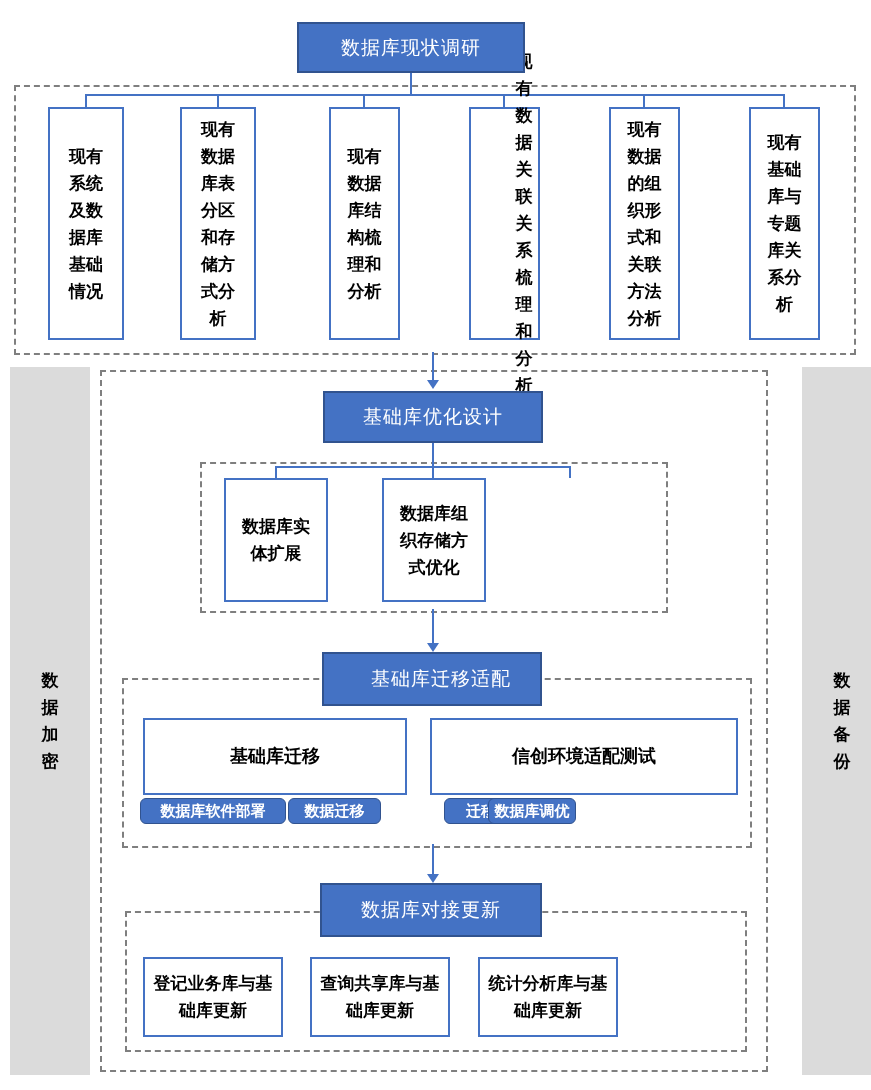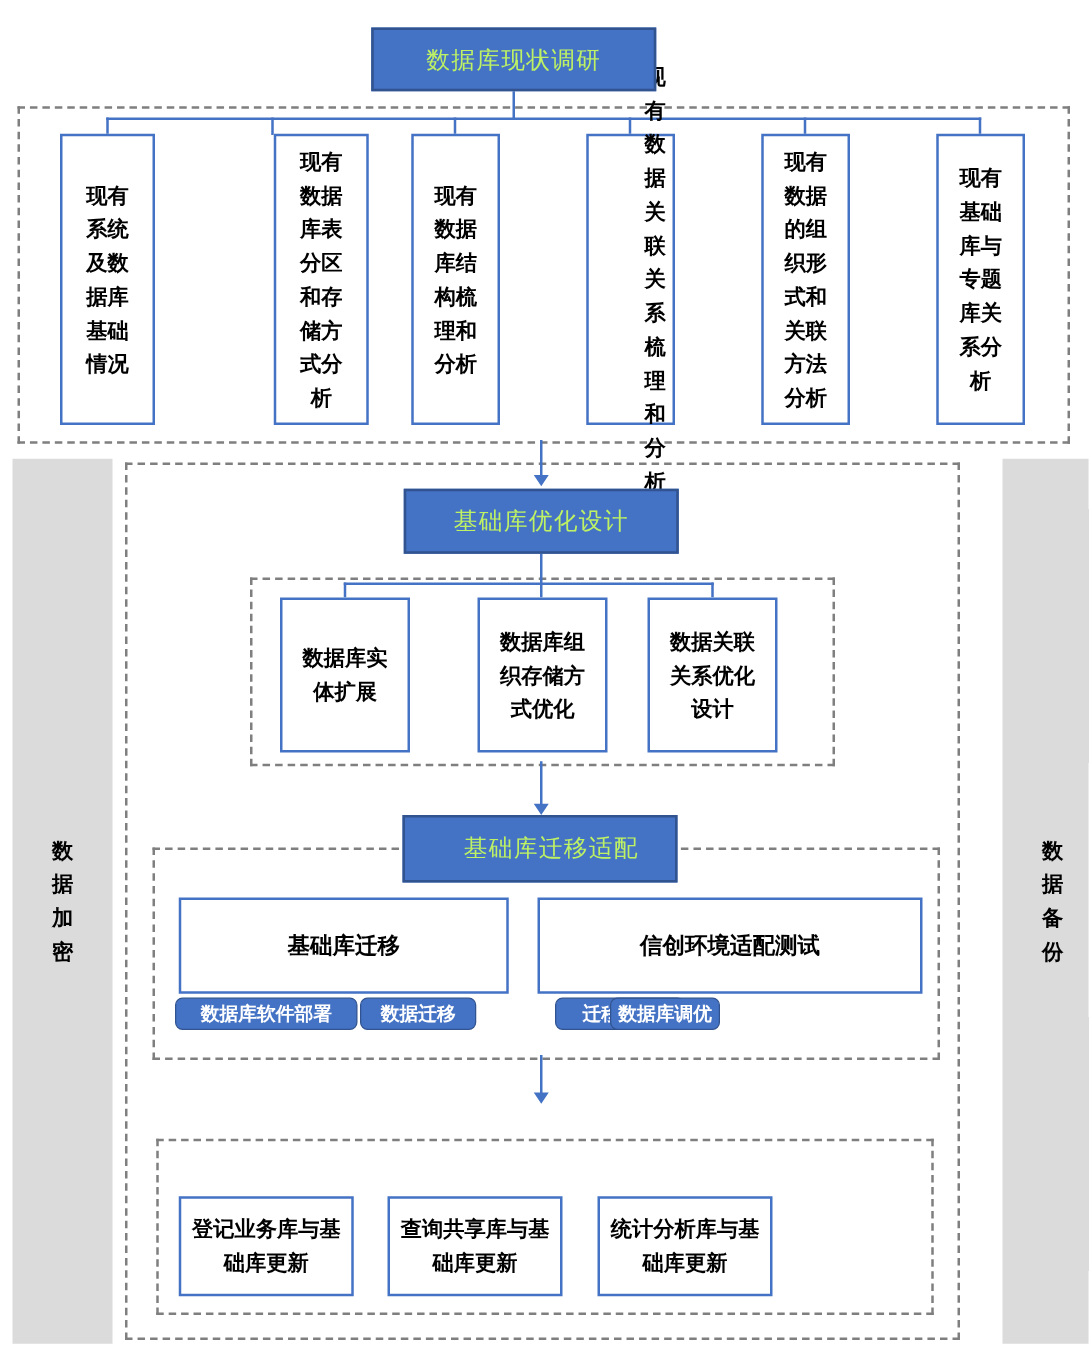--- a/index.html
+++ b/index.html
@@ -5,21 +5,21 @@
   html,body{margin:0;padding:0;background:#ffffff;}
   .canvas{
     position:relative;width:871px;height:1090px;background:#ffffff;overflow:hidden;
     font-family:"Liberation Sans","DejaVu Sans",sans-serif;color:#000;
   }
   
   .dash{position:absolute;border:2px dashed #7f7f7f;background:transparent;z-index:1;}
   
   .hdr{
     position:absolute;background:#4472C4;border:2px solid #31538F;box-sizing:border-box;
-    color:#bef264;display:flex;align-items:center;justify-content:center;
+    color:#ffffff;display:flex;align-items:center;justify-content:center;
     font-size:19px;letter-spacing:1px;z-index:4;
   }
   
   .wbox{
     position:absolute;background:#ffffff;border:2.5px solid #4472C4;box-sizing:border-box;
     display:flex;align-items:center;justify-content:center;text-align:center;
     font-size:17px;font-weight:bold;line-height:27px;z-index:3;
   }
   
   .vbox{position:absolute;top:107px;height:233px;}
@@ -86,21 +86,21 @@
   <div class="line" style="left:432px;top:844px;width:2px;height:31px;"></div>
   <div class="arrow" style="left:427px;top:874px;"></div>
 
   <div class="hdr" style="left:297px;top:22px;width:228px;height:51px;">
     <span>数据库现状调研</span>
   </div>
 
   <div class="wbox vbox" style="left:48px;width:76px;border-width:2px;">
     <span class="wrap">现有系统及数据库基础情况</span>
   </div>
-  <div class="wbox vbox" style="left:180px;width:76px;border-width:2px;margin-left:39px;">
+  <div class="wbox vbox" style="left:180px;width:76px;border-width:2px;">
     <span class="wrap">现有数据库表分区和存储方式分析</span>
   </div>
   <div class="wbox vbox" style="left:329px;width:71px;border-width:2px;">
     <span class="wrap">现有数据库结构梳理和分析</span>
   </div>
   <div class="wbox vbox" style="left:469px;width:71px;border-width:2px;padding-left:39px;">
     <span class="wrap">现有数据关联关系梳理和分析</span>
   </div>
   <div class="wbox vbox" style="left:609px;width:71px;border-width:2px;">
     <span class="wrap">现有数据的组织形式和关联方法分析</span>
@@ -111,23 +111,20 @@
 
   <div class="hdr" style="left:323px;top:391px;width:220px;height:52px;">
     <span>基础库优化设计</span>
   </div>
   <div class="wbox" style="left:224px;top:478px;width:104px;height:124px;padding:0 12px;">
     <span>数据库实体扩展</span>
   </div>
   <div class="wbox" style="left:382px;top:478px;width:104px;height:124px;padding:0 12px;">
     <span>数据库组织存储方式优化</span>
   </div>
-  <div class="wbox" style="left:518px;top:478px;width:104px;height:124px;padding:0 12px;">
-    <span>数据关联关系优化设计</span>
-  </div>
 
   <div class="hdr" style="left:322px;top:652px;width:220px;height:54px;padding-left:18px;">
     <span>基础库迁移适配</span>
   </div>
   <div class="wbox" style="left:143px;top:718px;width:264px;height:77px;font-size:18px;">
     <span>基础库迁移</span>
   </div>
   <div class="wbox" style="left:430px;top:718px;width:308px;height:77px;font-size:18px;">
     <span>信创环境适配测试</span>
   </div>
@@ -137,20 +134,23 @@
   <div class="chip" style="left:288px;width:93px;">
     <span>数据迁移</span>
   </div>
   <div class="chip" style="left:396px;width:104px;margin-left:48px;">
     <span>迁移测试</span>
   </div>
   <div class="chip" style="left:488px;width:88px;">
     <span>数据库调优</span>
   </div>
 
+  <div class="hdr" style="left:320px;top:883px;width:222px;height:54px;">
+    <span>数据库对接更新</span>
+  </div>
   <div class="wbox" style="left:143px;top:957px;width:140px;height:80px;padding:0 6px;">
     <span>登记业务库与基础库更新</span>
   </div>
   <div class="wbox" style="left:310px;top:957px;width:140px;height:80px;padding:0 6px;">
     <span>查询共享库与基础库更新</span>
   </div>
   <div class="wbox" style="left:478px;top:957px;width:140px;height:80px;padding:0 6px;">
     <span>统计分析库与基础库更新</span>
   </div>
 

